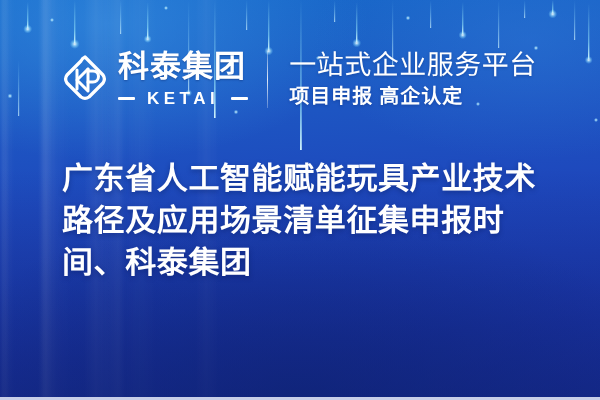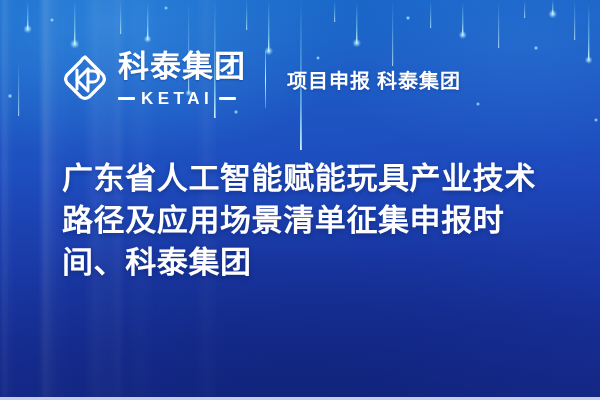--- a/index.html
+++ b/index.html
@@ -79,21 +79,21 @@
   .cn-name{
     color:#ffffff;
     font-size:31px;
     font-weight:bold;
     letter-spacing:1px;
     line-height:1.02;
     text-shadow:0 1px 2px rgba(8,26,86,.35);
     white-space:nowrap;
   }
   .en-row{
-    display:flex;align-items:center;gap:6px;
+    display:flex;align-items:center;gap:12px;
     margin-top:8px;
   }
   .en-dash{
     display:block;width:17px;height:3px;background:#fff;border-radius:1px;flex:none;
   }
   .en-name{
     color:#fff;font-size:17px;font-weight:bold;letter-spacing:4.5px;
     line-height:1;white-space:nowrap;
   }
 
@@ -240,20 +240,21 @@
           <span class="en-dash"></span>
           <span class="en-name">KETAI</span>
           <span class="en-dash"></span>
         </div>
       </div>
     </div>
 
     <div class="divider"></div>
 
     <div class="slogan">
-      <div class="slogan-sub">项目申报 科泰集团</div>
+      <div class="slogan-main">一站式企业服务平台</div>
+      <div class="slogan-sub">项目申报 高企认定</div>
     </div>
   </div>
 
   <div class="title">广东省人工智能赋能玩具产业技术路径及应用场景清单征集申报时间、科泰集团</div>
 
   <div class="bottom-edge"></div>
 </div>
 
 </body></html>

